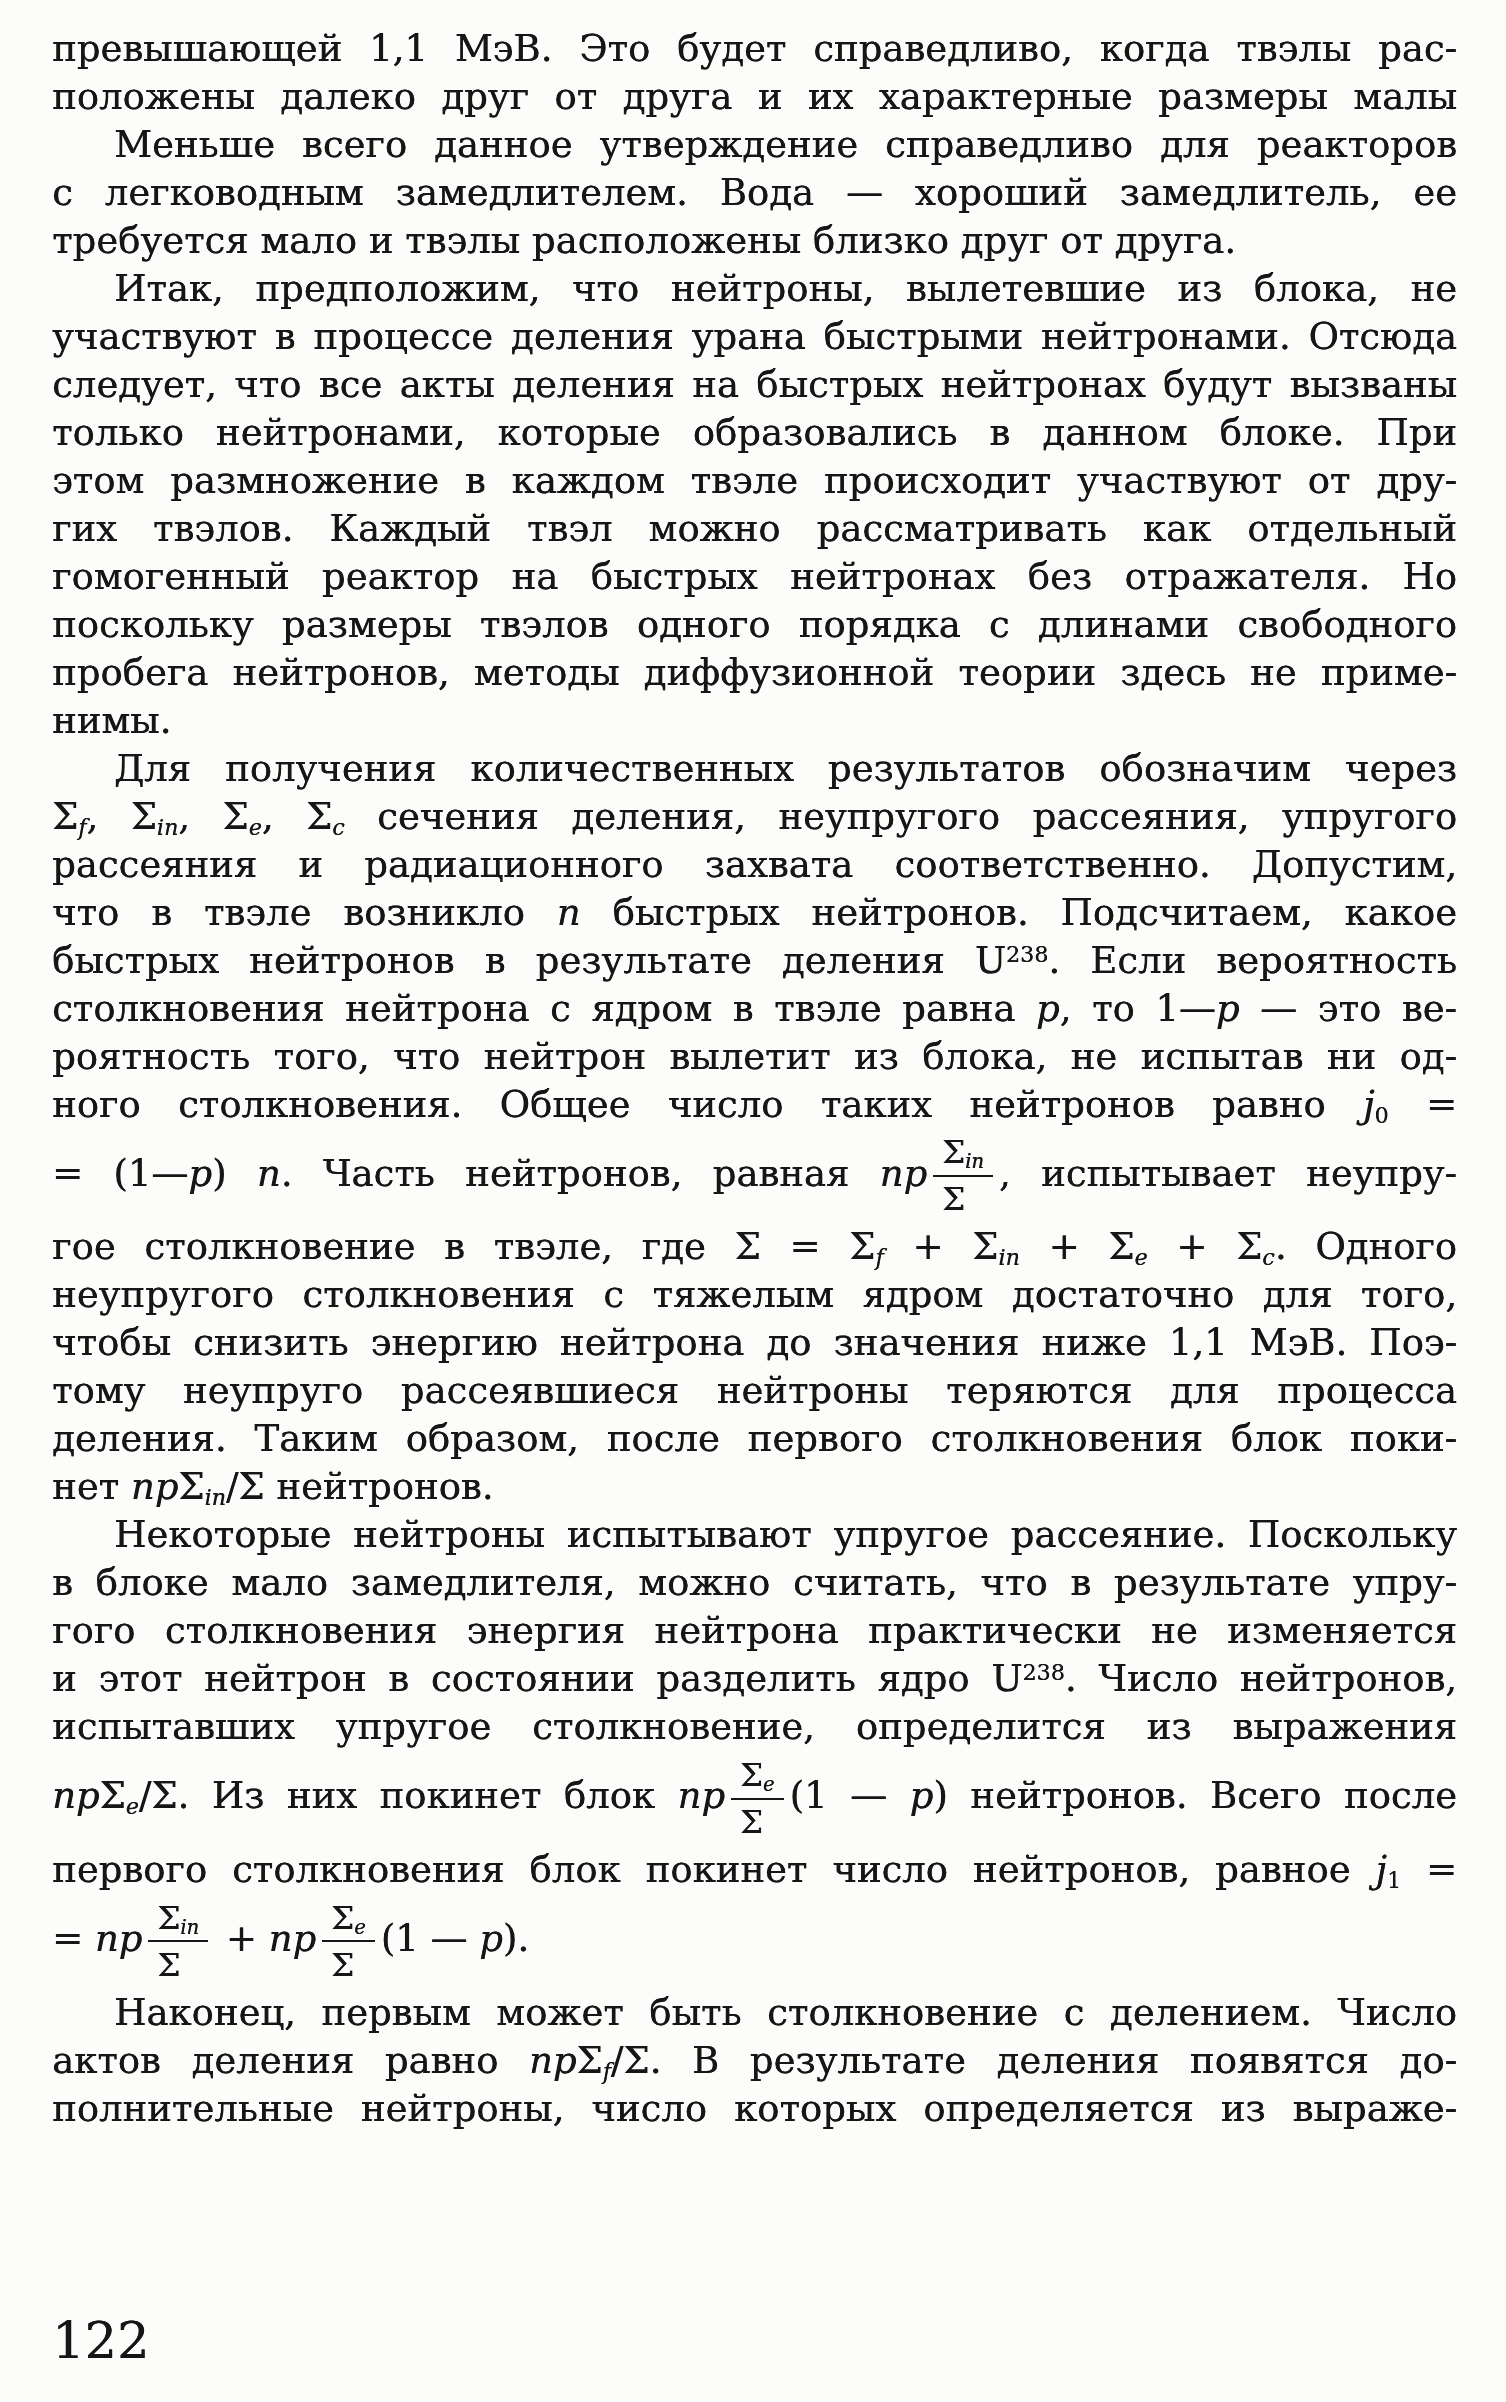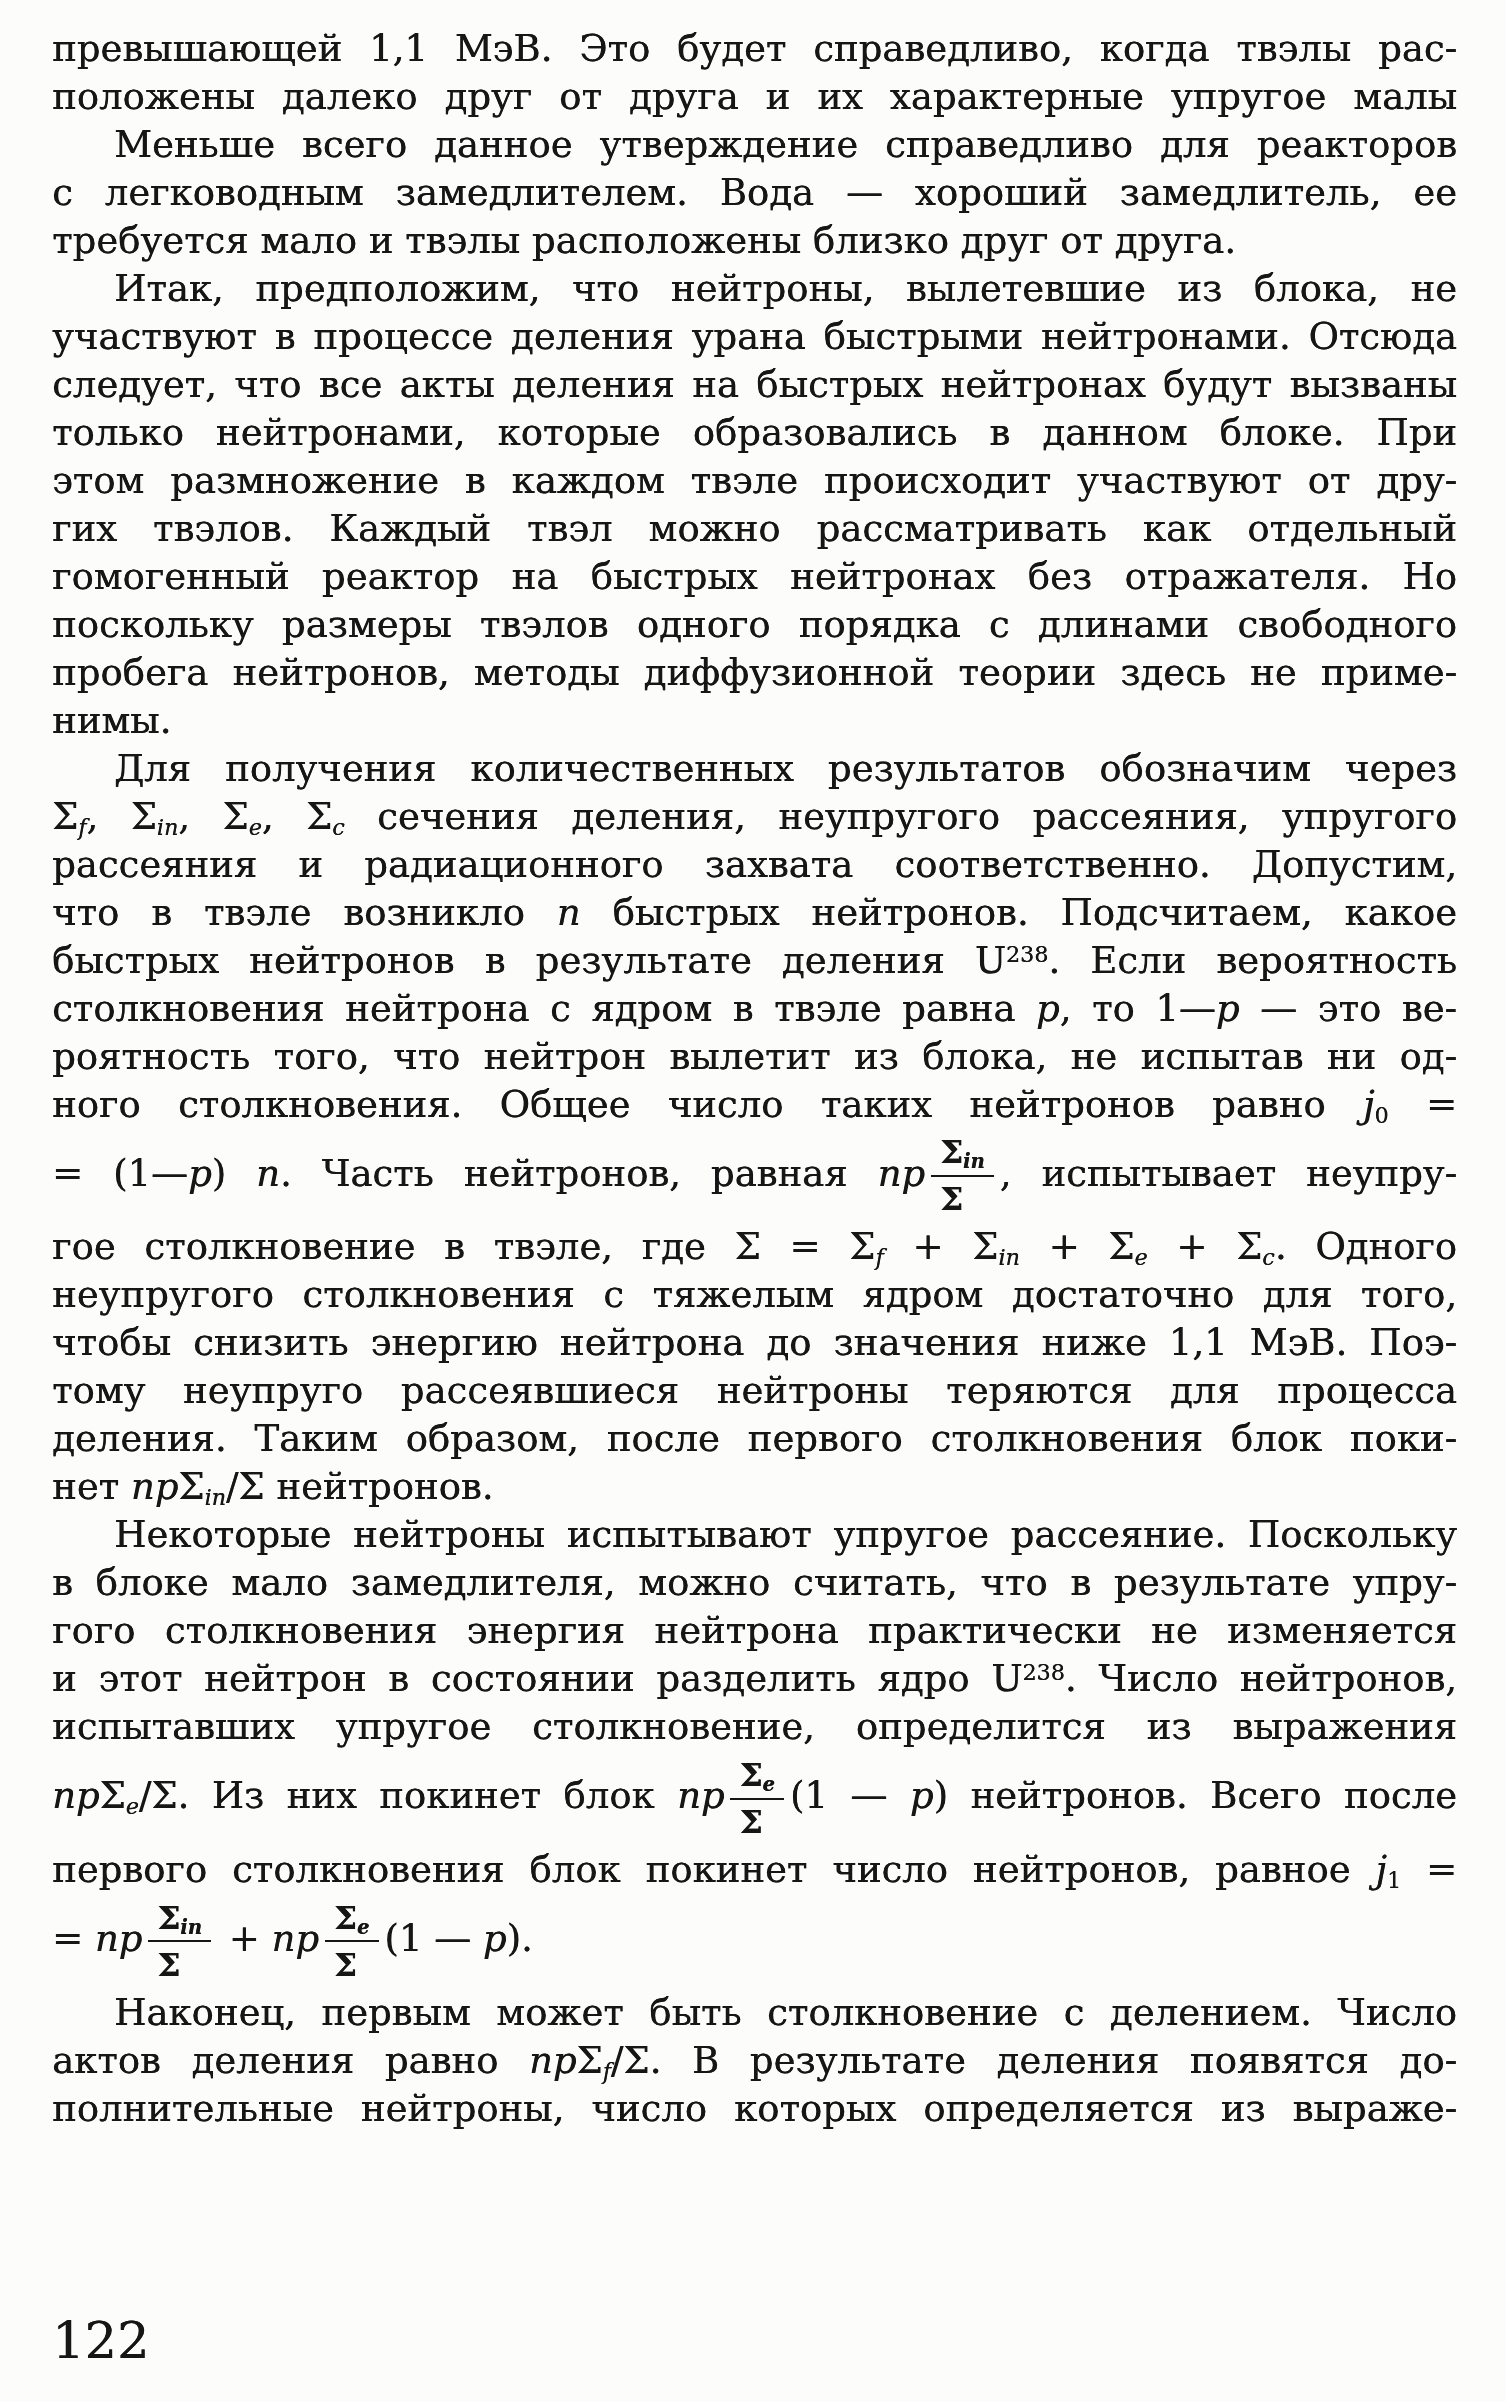--- a/index.html
+++ b/index.html
@@ -42,21 +42,20 @@
   sup{vertical-align:0.5em;}
   sub.em{font-style:italic;}
   sub.up{font-style:normal;}
   .frac{
     display:inline-block;
     vertical-align:middle;
     text-align:center;
     font-size:0.88em;
     margin:4.7px 5.6px;
     line-height:1;
-    font-weight:bold;
   }
   .frac .num{
     display:block;
     padding:1.9px 9.4px 5.6px;
     border-bottom:2.8px solid var(--ink);
     line-height:1.05;
   }
   .frac .den{
     display:block;
     padding:5.6px 9.4px 1.9px;
@@ -69,21 +68,21 @@
     line-height:1;
     text-shadow:0.4px 0 0 currentColor;
   }
 </style>
 </head>
 <body>
 
 <div class="page" id="page-content">
     <div class="paragraph">
       <div class="line">превышающей 1,1 МэВ. Это будет справедливо, когда твэлы рас-</div>
-      <div class="line">положены далеко друг от друга и их характерные упругое малы</div>
+      <div class="line">положены далеко друг от друга и их характерные размеры малы</div>
     </div>
     <div class="paragraph">
       <div class="line indent">Меньше всего данное утверждение справедливо для реакторов</div>
       <div class="line">с легководным замедлителем. Вода — хороший замедлитель, ее</div>
       <div class="line noj">требуется мало и твэлы расположены близко друг от друга.</div>
     </div>
     <div class="paragraph">
       <div class="line indent">Итак, предположим, что нейтроны, вылетевшие из блока, не</div>
       <div class="line">участвуют в процессе деления урана быстрыми нейтронами. Отсюда</div>
       <div class="line">следует, что все акты деления на быстрых нейтронах будут вызваны</div>

